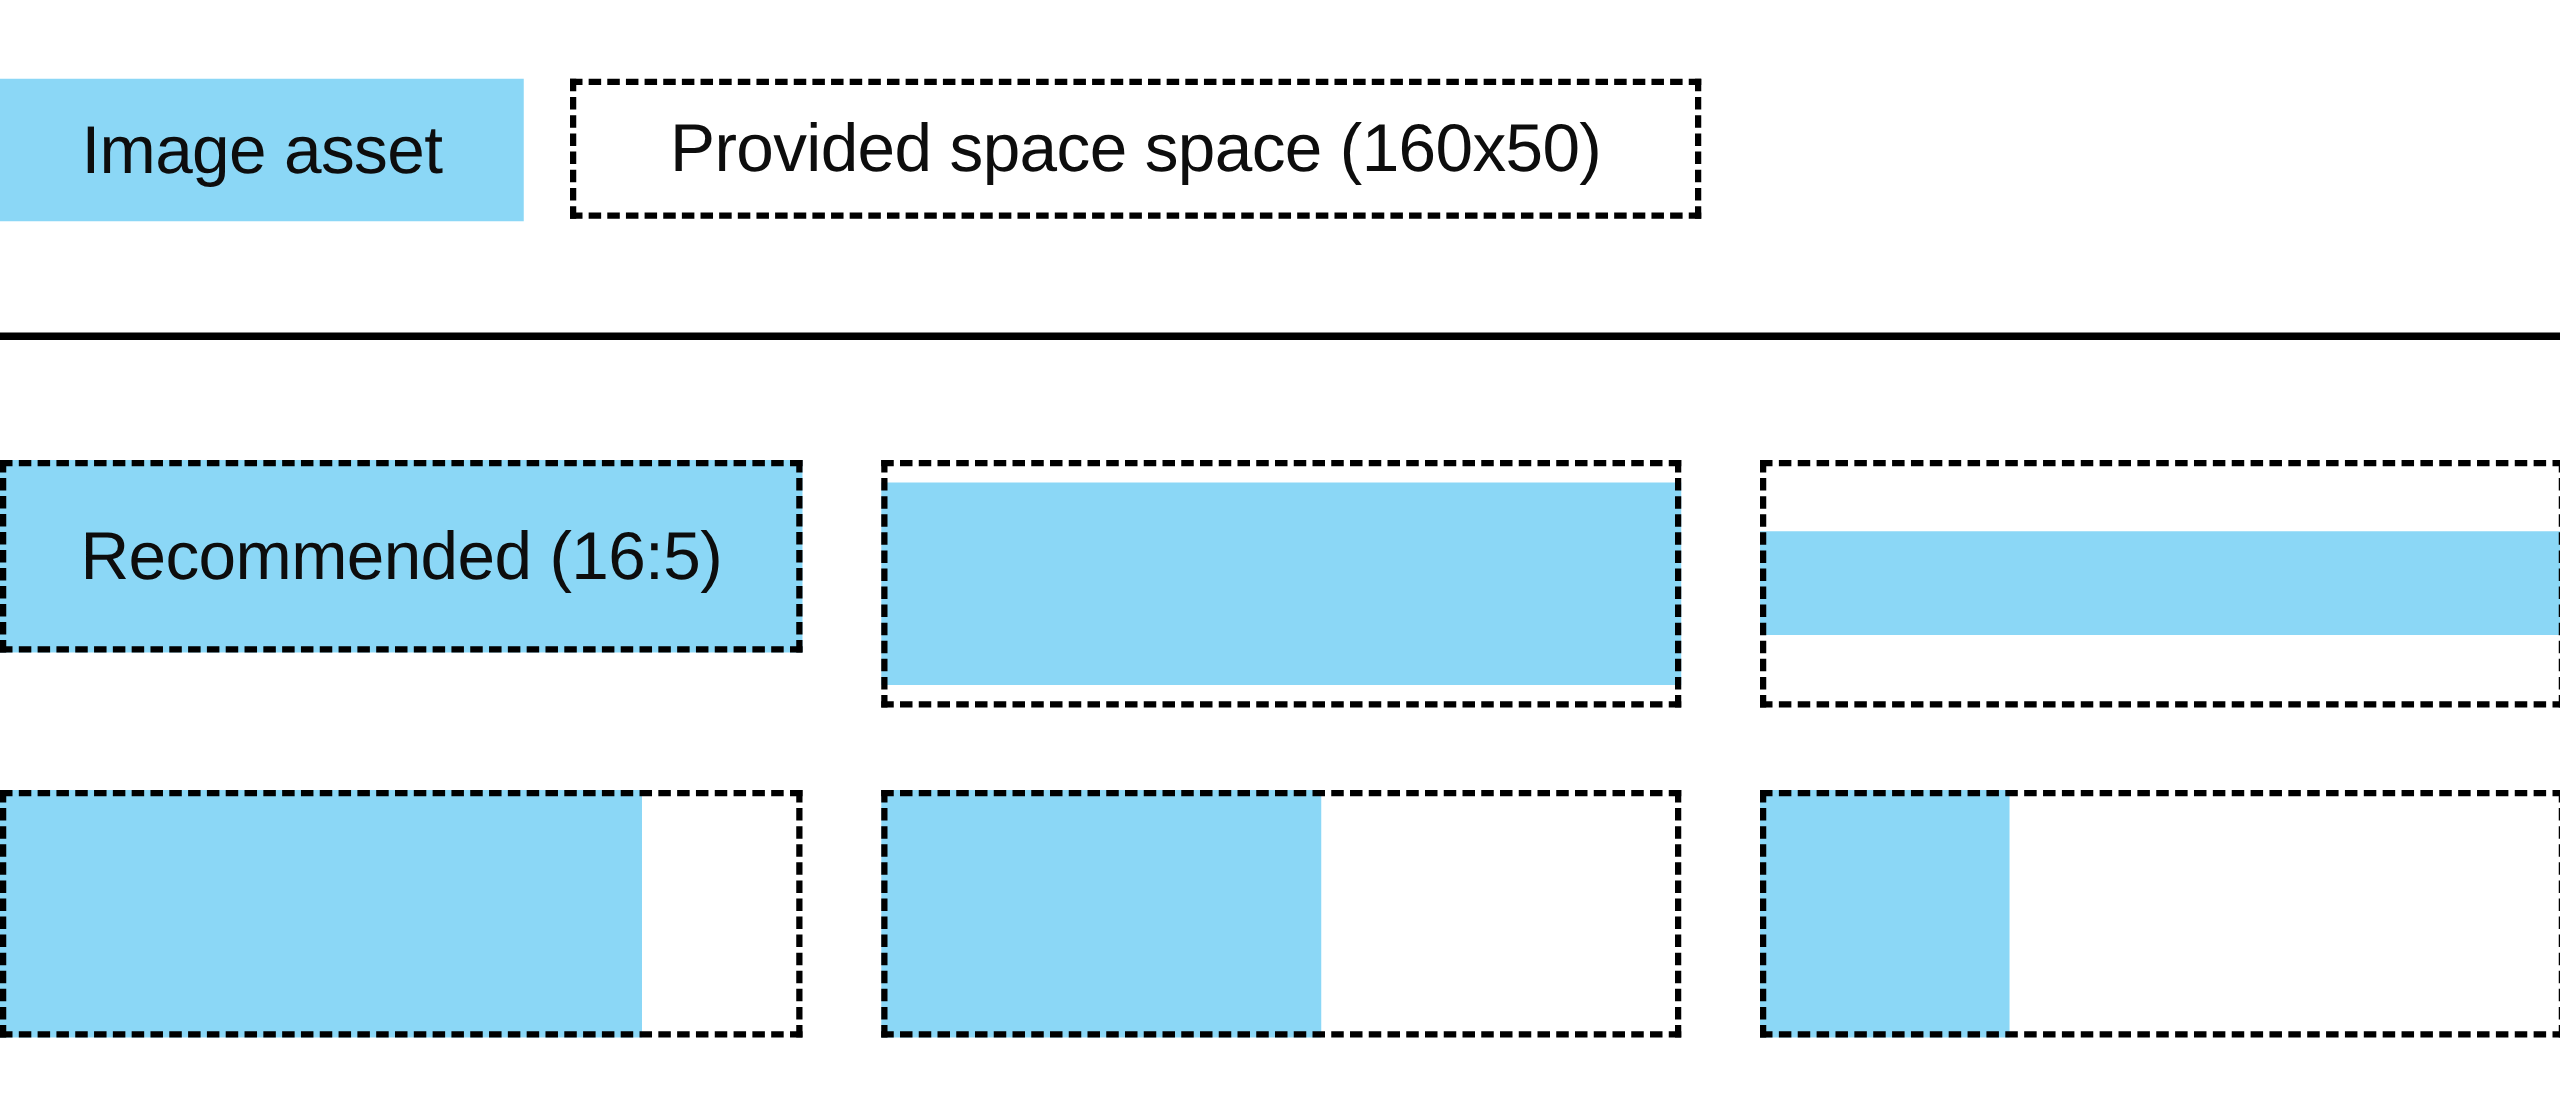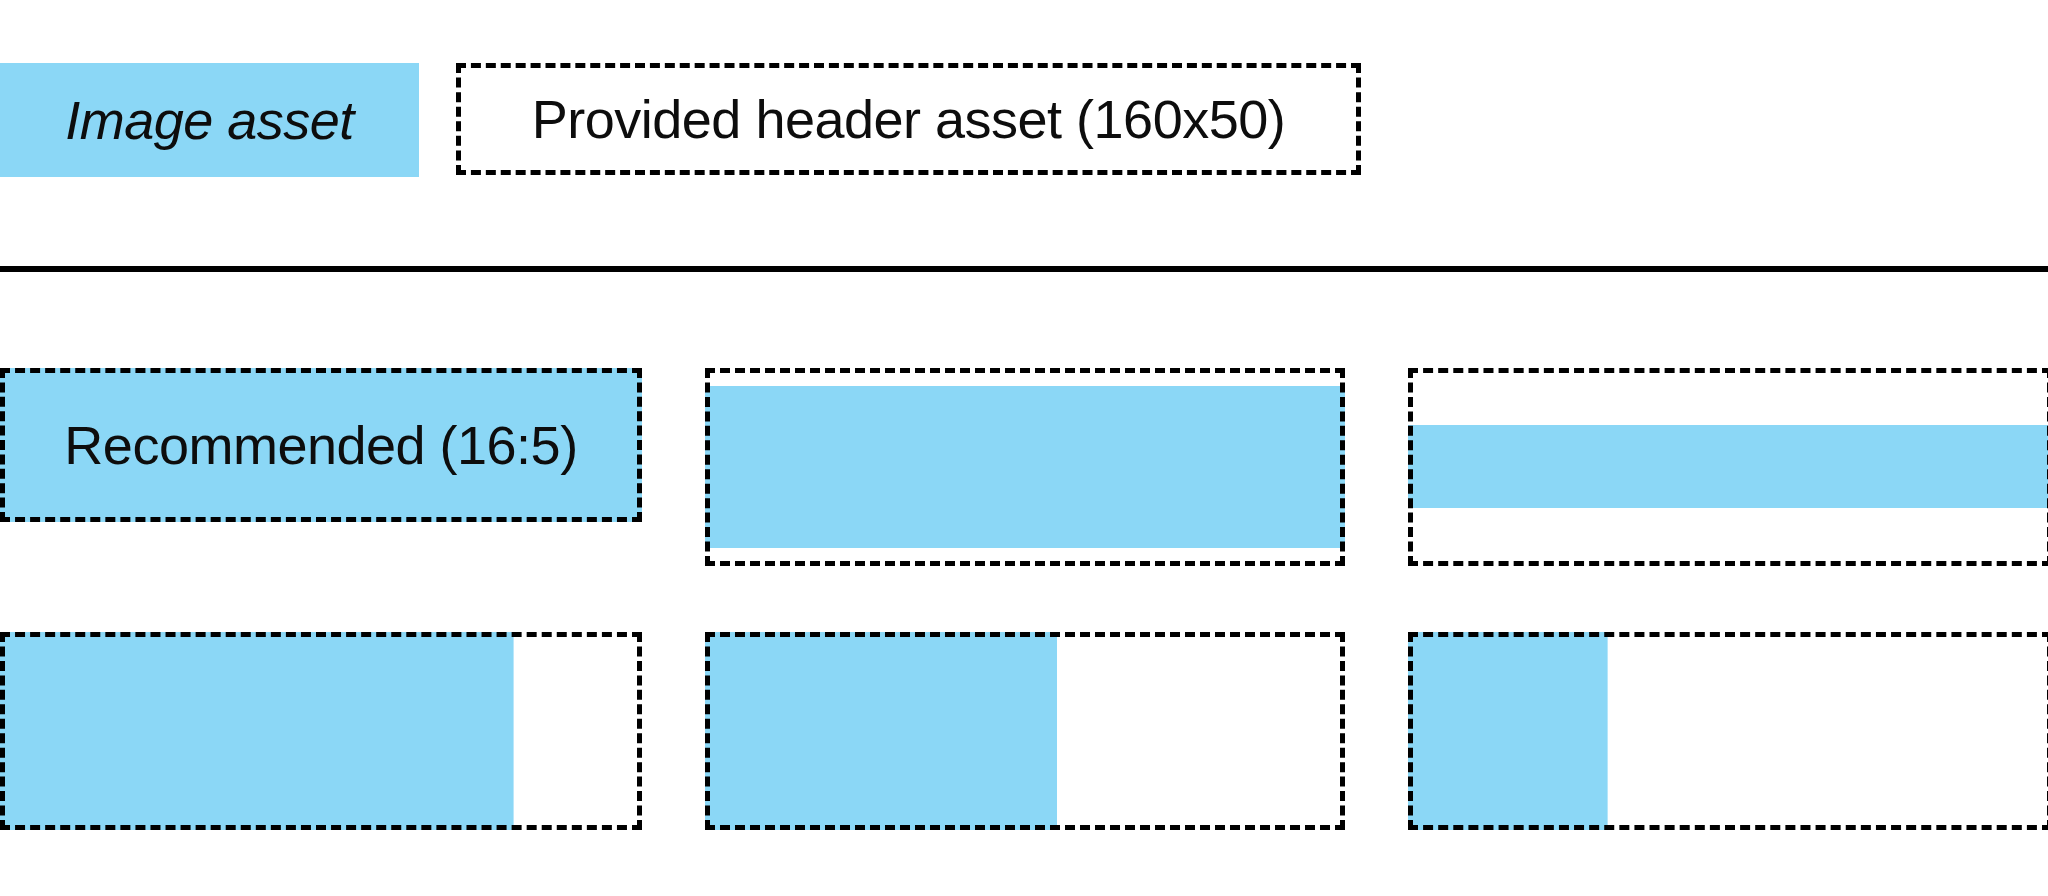--- a/index.html
+++ b/index.html
@@ -20,21 +20,21 @@
     font-size: 54px;
     letter-spacing: -0.5px;
     white-space: nowrap;
     color: #0d0d0d;
   }
   
   .legend-swatch {
     position: absolute;
     left: 0; top: 63px;
     width: 419px; height: 114px;
-    display: flex; align-items: center; justify-content: center; font-style: italic;
+    display: flex; align-items: center; justify-content: center;
   }
   .legend-header-box {
     position: absolute;
     left: 456px; top: 63px;
     width: 905px; height: 112px;
     box-sizing: border-box;
     border: 5px dashed #000;
     background: #fff;
     display: flex; align-items: center; justify-content: center;
   }
@@ -65,21 +65,21 @@
 </head>
 <body>
 
 <div class="canvas">
 
   <div class="legend-swatch" style="background: rgb(139, 215, 246);">
     <span class="label">Image asset</span>
   </div>
 
   <div class="legend-header-box">
-    <span class="label">Provided header asset (160x50)</span>
+    <span class="label">Provided space space (160x50)</span>
   </div>
 
   <div class="divider" style="background: rgb(0, 0, 0);"></div>
 
   <div class="ex-box" id="box-recommended" style="background-image: linear-gradient(rgb(139, 215, 246), rgb(139, 215, 246)); background-size: 100% 100%;">
     <span class="label">Recommended (16:5)</span>
   </div>
   <div class="ex-box" id="box-r1c2" style="background-image: linear-gradient(rgb(139, 215, 246), rgb(139, 215, 246)); background-size: 100% 82%;"></div>
   <div class="ex-box" id="box-r1c3" style="background-image: linear-gradient(rgb(139, 215, 246), rgb(139, 215, 246)); background-size: 100% 42%;"></div>
 

